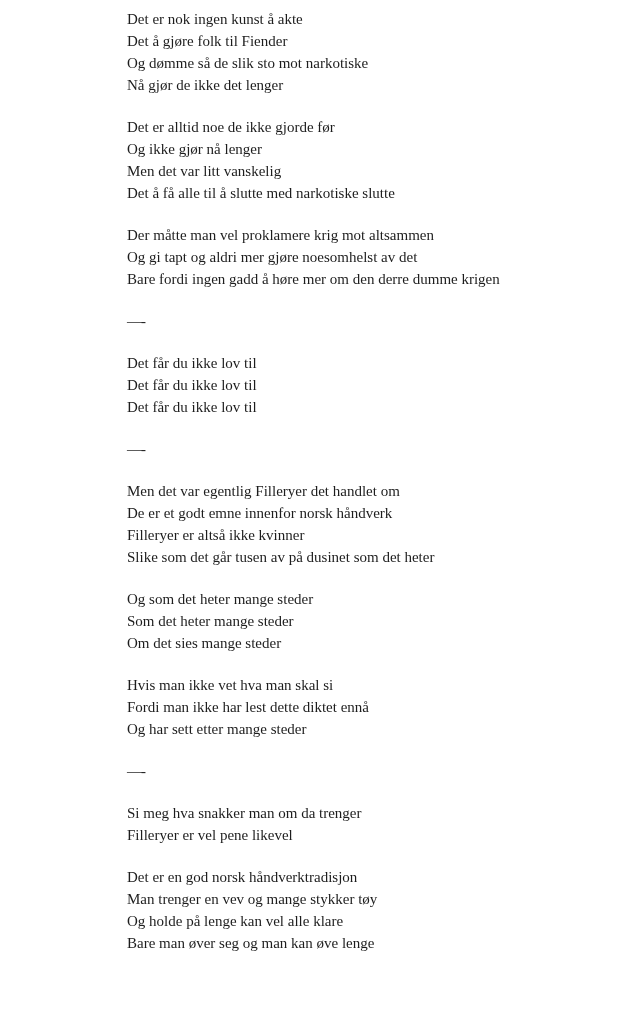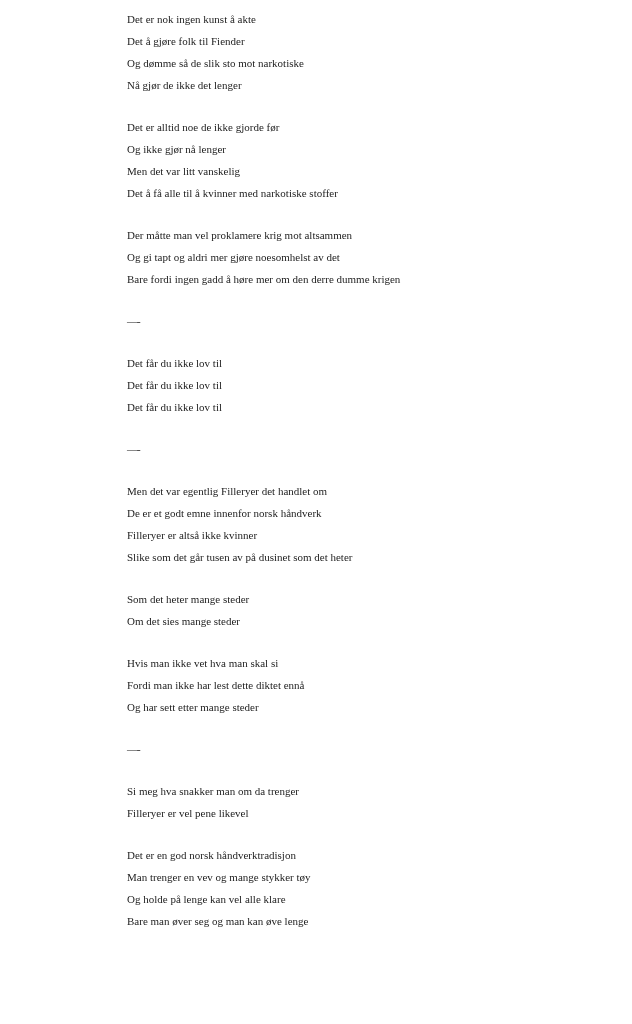--- a/index.html
+++ b/index.html
@@ -12,21 +12,21 @@
     height: 1024px;
     overflow: hidden;
   }
   .page {
     box-sizing: border-box;
     width: 584px;
     height: 1024px;
     background: #ffffff;
     padding: 8px 20px 0 127px;
     font-family: "Liberation Serif", "DejaVu Serif", serif;
-    font-size: 11px;
+    font-size: 15px;
     line-height: 22px;
     color: #1d1d1d;
   }
   .stanza {
     margin: 0 0 20px 0;
     white-space: pre;
   }
   .poem-line {
     display: block;
     white-space: pre;
@@ -35,25 +35,25 @@
     margin: 0 0 20px 0;
     letter-spacing: -1px;
   }
 </style>
 </head>
 <body>
 
 <main class="page">
   <div id="poem" style="color: rgb(29, 29, 29);">
       <div class="stanza"><span class="poem-line">Det er nok ingen kunst å akte</span><span class="poem-line">Det å gjøre folk til Fiender</span><span class="poem-line">Og dømme så de slik sto mot narkotiske</span><span class="poem-line">Nå gjør de ikke det lenger</span></div>
-      <div class="stanza"><span class="poem-line">Det er alltid noe de ikke gjorde før</span><span class="poem-line">Og ikke gjør nå lenger</span><span class="poem-line">Men det var litt vanskelig</span><span class="poem-line">Det å få alle til å kvinner med narkotiske stoffer</span></div>
+      <div class="stanza"><span class="poem-line">Det er alltid noe de ikke gjorde før</span><span class="poem-line">Og ikke gjør nå lenger</span><span class="poem-line">Men det var litt vanskelig</span><span class="poem-line">Det å få alle til å slutte med narkotiske slutte</span></div>
       <div class="stanza"><span class="poem-line">Der måtte man vel proklamere krig mot altsammen</span><span class="poem-line">Og gi tapt og aldri mer gjøre noesomhelst av det</span><span class="poem-line">Bare fordi ingen gadd å høre mer om den derre dumme krigen</span></div>
       <div class="separator">—-</div>
       <div class="stanza"><span class="poem-line">Det får du ikke lov til</span><span class="poem-line">Det får du ikke lov til</span><span class="poem-line">Det får du ikke lov til</span></div>
       <div class="separator">—-</div>
       <div class="stanza"><span class="poem-line">Men det var egentlig Filleryer det handlet om</span><span class="poem-line">De er et godt emne innenfor norsk håndverk</span><span class="poem-line">Filleryer er altså ikke kvinner</span><span class="poem-line">Slike som det går tusen av på dusinet som det heter</span></div>
-      <div class="stanza"><span class="poem-line">Som det heter mange steder</span><span class="poem-line">Om det sies mange steder</span></div>
+      <div class="stanza"><span class="poem-line">Og som det heter mange steder</span><span class="poem-line">Som det heter mange steder</span><span class="poem-line">Om det sies mange steder</span></div>
       <div class="stanza"><span class="poem-line">Hvis man ikke vet hva man skal si</span><span class="poem-line">Fordi man ikke har lest dette diktet ennå</span><span class="poem-line">Og har sett etter mange steder</span></div>
       <div class="separator">—-</div>
       <div class="stanza"><span class="poem-line">Si meg hva snakker man om da trenger</span><span class="poem-line">Filleryer er vel pene likevel</span></div>
       <div class="stanza"><span class="poem-line">Det er en god norsk håndverktradisjon</span><span class="poem-line">Man trenger en vev og mange stykker tøy</span><span class="poem-line">Og holde på lenge kan vel alle klare</span><span class="poem-line">Bare man øver seg og man kan øve lenge</span></div>
     </div>
 </main>
 
 </body></html>

